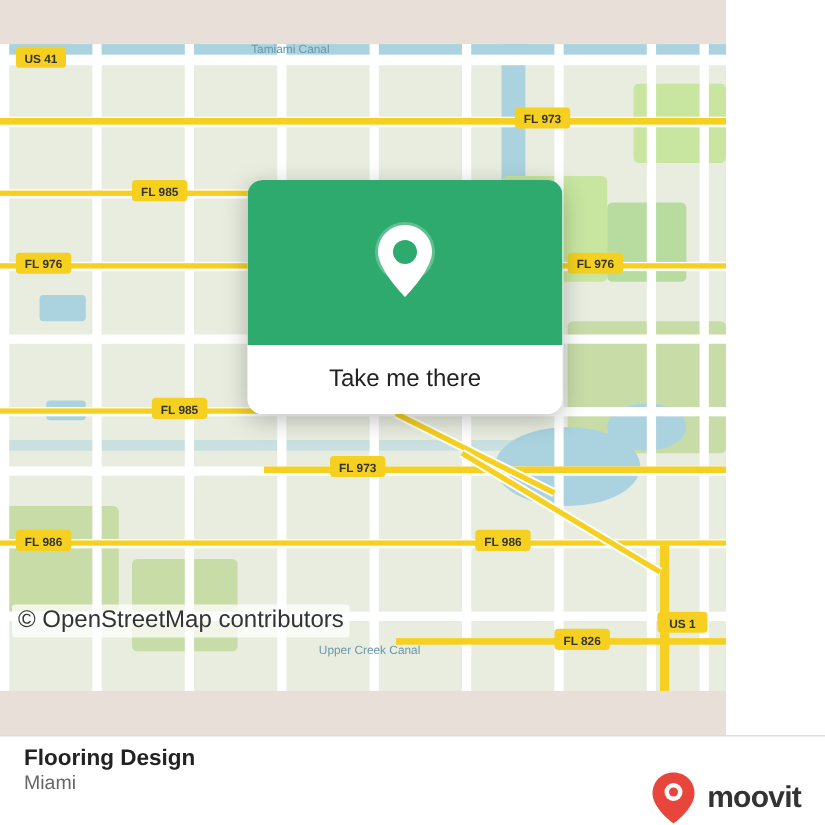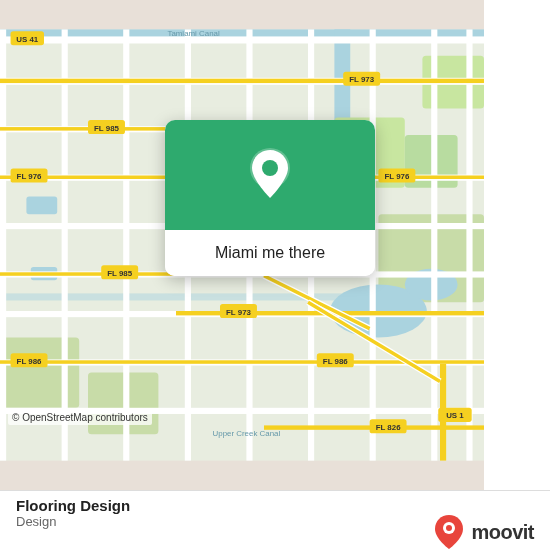--- a/index.html
+++ b/index.html
@@ -94,21 +94,21 @@
       color: #222;
       cursor: pointer;
       text-align: center;
     }
 
     
     #attribution {
       position: absolute;
       bottom: 65px;
       left: 8px;
-      font-size: 10px;
+      font-size: 16px;
       color: #333;
       background: rgba(255,255,255,0.75);
       padding: 2px 4px;
       border-radius: 2px;
     }
 
     
     .map-svg {
       position: absolute;
       top: 0; left: 0;
@@ -233,30 +233,30 @@
 
   <div id="popup-card">
     <div id="popup-green">
 
       <svg width="48" height="58" viewBox="0 0 48 58" xmlns="http://www.w3.org/2000/svg">
         <circle cx="24" cy="22" r="20" fill="rgba(255,255,255,0.25)"></circle>
         <path d="M24 4 C14 4 6 12 6 22 C6 34 24 52 24 52 C24 52 42 34 42 22 C42 12 34 4 24 4Z" fill="white"></path>
         <circle cx="24" cy="22" r="8" fill="#2eaa6e"></circle>
       </svg>
     </div>
-    <button id="popup-button">Miami me there</button>
+    <button id="popup-button">Take me there</button>
   </div>
 
   <div id="attribution">© OpenStreetMap contributors</div>
 </div>
 
 <div id="bottom-bar">
   <div id="place-info">
     <span id="place-name">Flooring Design</span>
-    <span id="place-city">Design</span>
+    <span id="place-city">Miami</span>
   </div>
 
   <div id="moovit-logo">
 
     <svg width="32" height="38" viewBox="0 0 32 38" xmlns="http://www.w3.org/2000/svg">
       <path d="M16 2 C8 2 2 8 2 16 C2 26 16 36 16 36 C16 36 30 26 30 16 C30 8 24 2 16 2Z" fill="#e8453c"></path>
       <circle cx="16" cy="15" r="6" fill="white"></circle>
       <circle cx="16" cy="15" r="3" fill="#e8453c"></circle>
     </svg>
     <span id="moovit-text">moovit</span>

